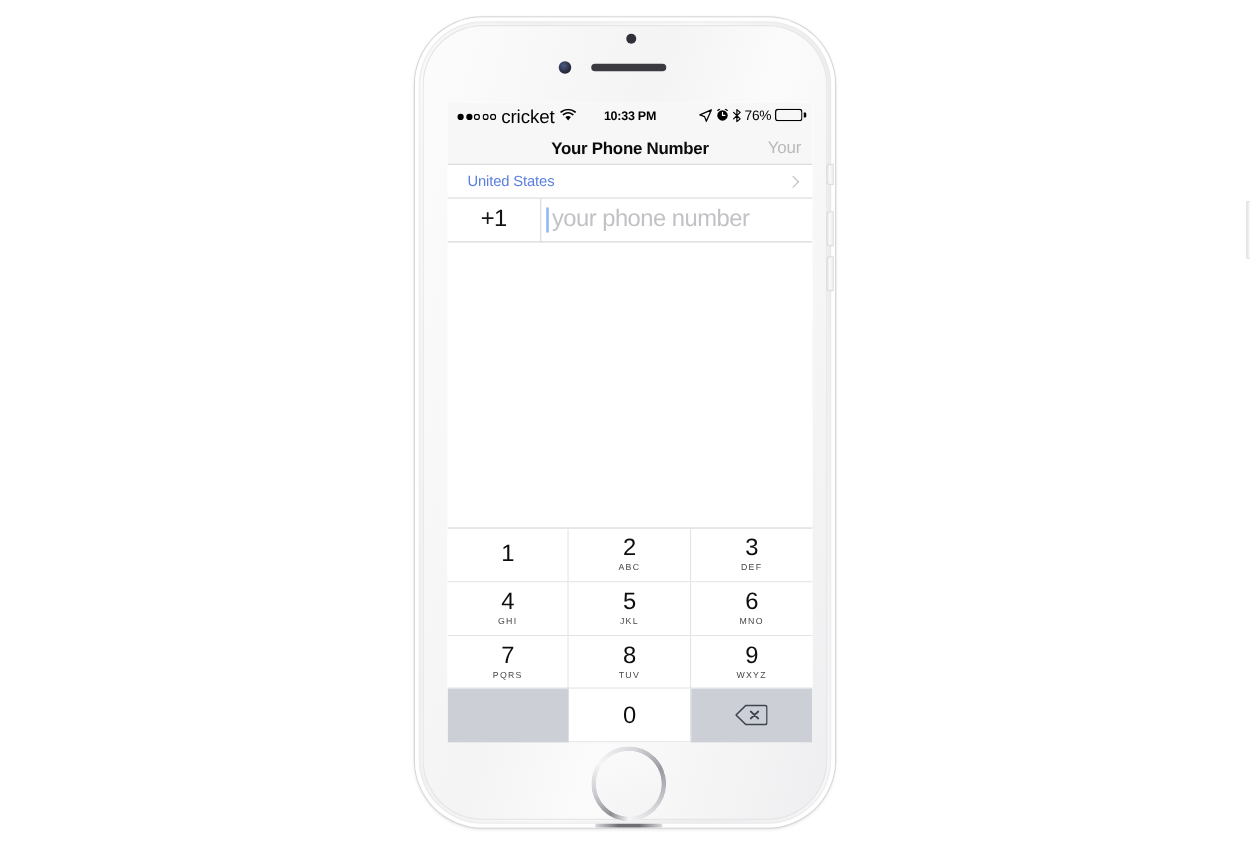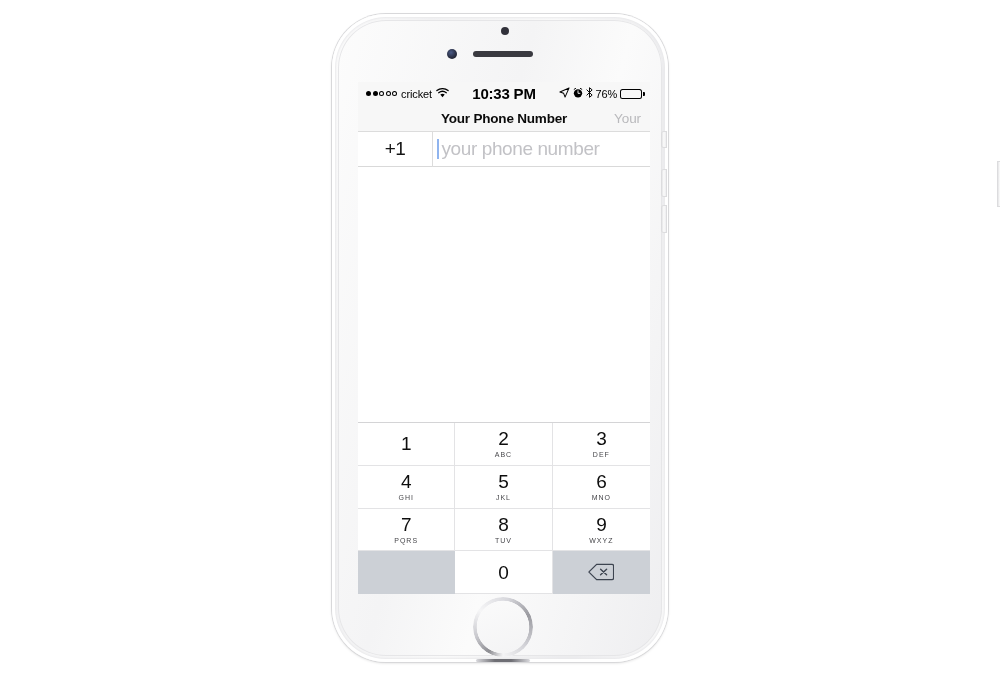--- a/index.html
+++ b/index.html
@@ -94,26 +94,26 @@
 
   
   #status-bar {
     position: relative; height: 23px;
     background: #f7f7f7;
     display: flex; align-items: center;
     padding: 0 8px;
     font-size: 11px; color: #000000;
   }
   .sb-left { display: flex; align-items: center; gap: 4px; flex: 1 1 0; }
-  .sb-center { flex: 0 0 auto; font-weight: bold; font-size: 15px; letter-spacing: -0.2px; }
-  .sb-right { display: flex; align-items: center; gap: 3px; flex: 1 1 0; justify-content: flex-end; }
+  .sb-center { flex: 0 0 auto; font-weight: bold; font-size: 10px; letter-spacing: -0.2px; }
+  .sb-right { display: flex; gap: 3px; flex: 1 1 0; justify-content: flex-end; }
   .sig-dots { display: flex; align-items: center; gap: 1.5px; }
   .sig-dot { width: 5px; height: 5px; border-radius: 50%; background: #000; }
   .sig-dot.off { background: transparent; box-shadow: inset 0 0 0 1px #000; }
-  .carrier { font-size: 11px; letter-spacing: -0.1px; }
+  .carrier { font-size: 15px; letter-spacing: -0.1px; }
   .battery-pct { font-size: 11px; letter-spacing: -0.2px; }
   .battery-shell {
     width: 22px; height: 10px; border-radius: 2.5px;
     box-shadow: inset 0 0 0 1px #000; position: relative; padding: 1.5px;
   }
   .battery-fill { height: 100%; width: 76%; background: #000; border-radius: 1px; }
   .battery-nub {
     position: absolute; right: -3px; top: 3px;
     width: 2px; height: 4px; border-radius: 0 1px 1px 0; background: #000;
   }
@@ -275,20 +275,24 @@
         </span>
       </div>
     </div>
 
     <div id="nav-bar">
       <span id="nav-title">Your Phone Number</span>
       <span id="done-button">Your</span>
     </div>
 
 
+    <div id="country-row">
+      <span id="country-name">United States</span>
+      <span id="chevron-right"></span>
+    </div>
 
     <div id="phone-row">
       <span id="country-code">+1</span>
       <span id="phone-divider"></span>
       <span id="phone-input-wrap">
         <span id="text-cursor"></span>
         <span id="phone-placeholder">your phone number</span>
       </span>
     </div>
 

